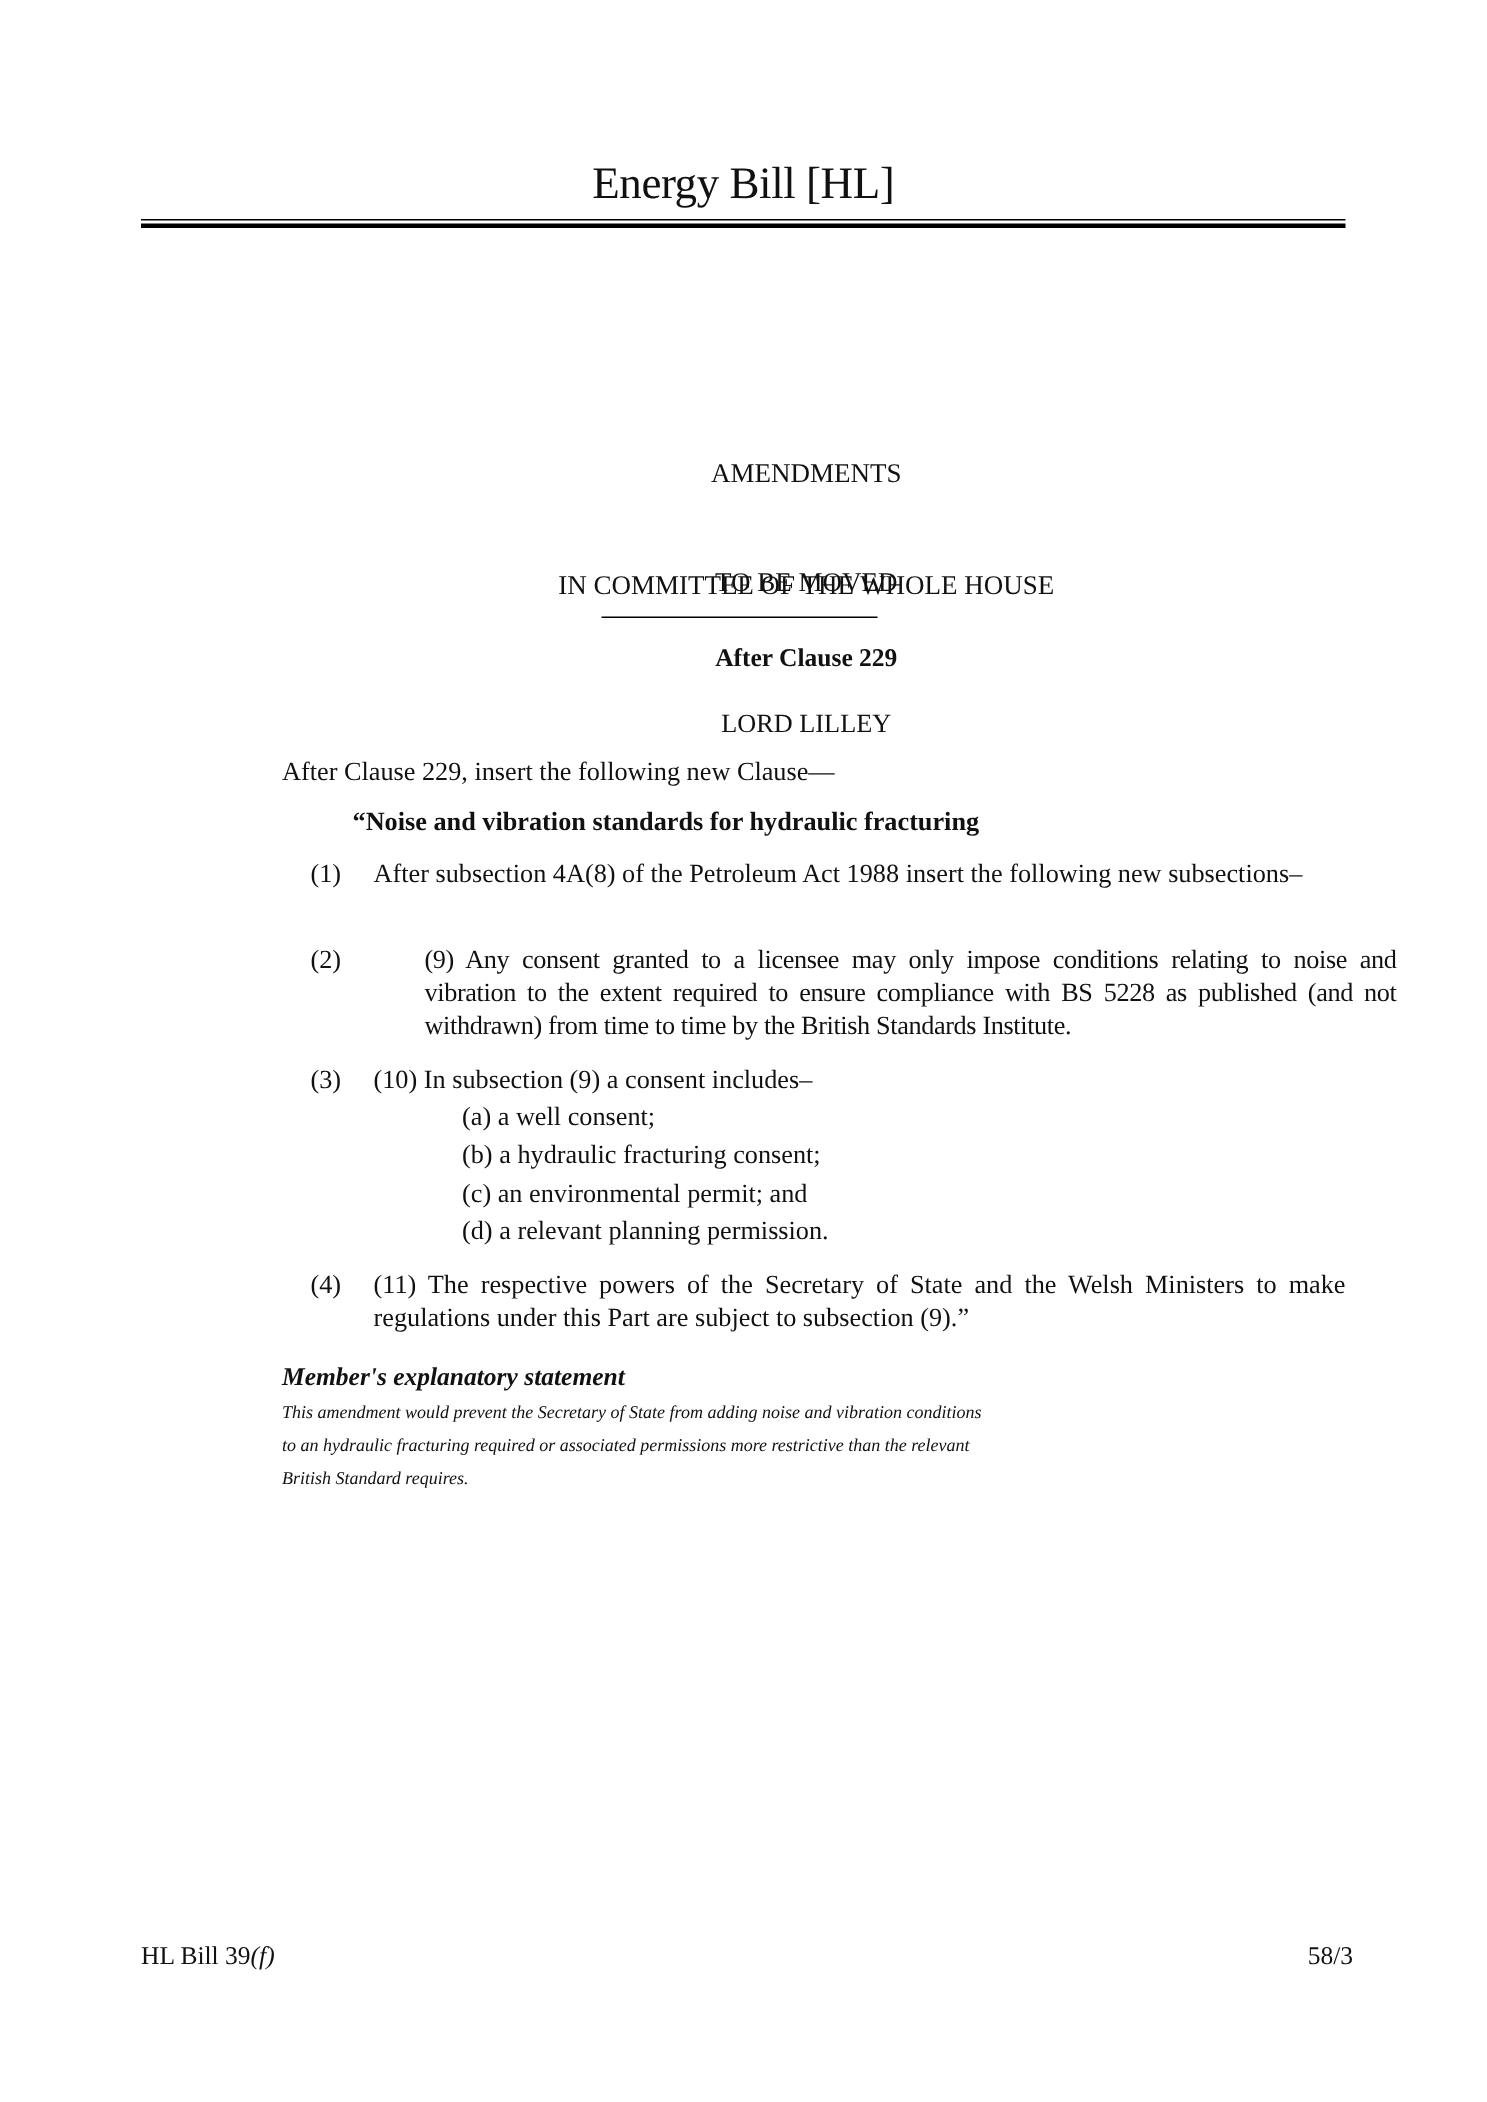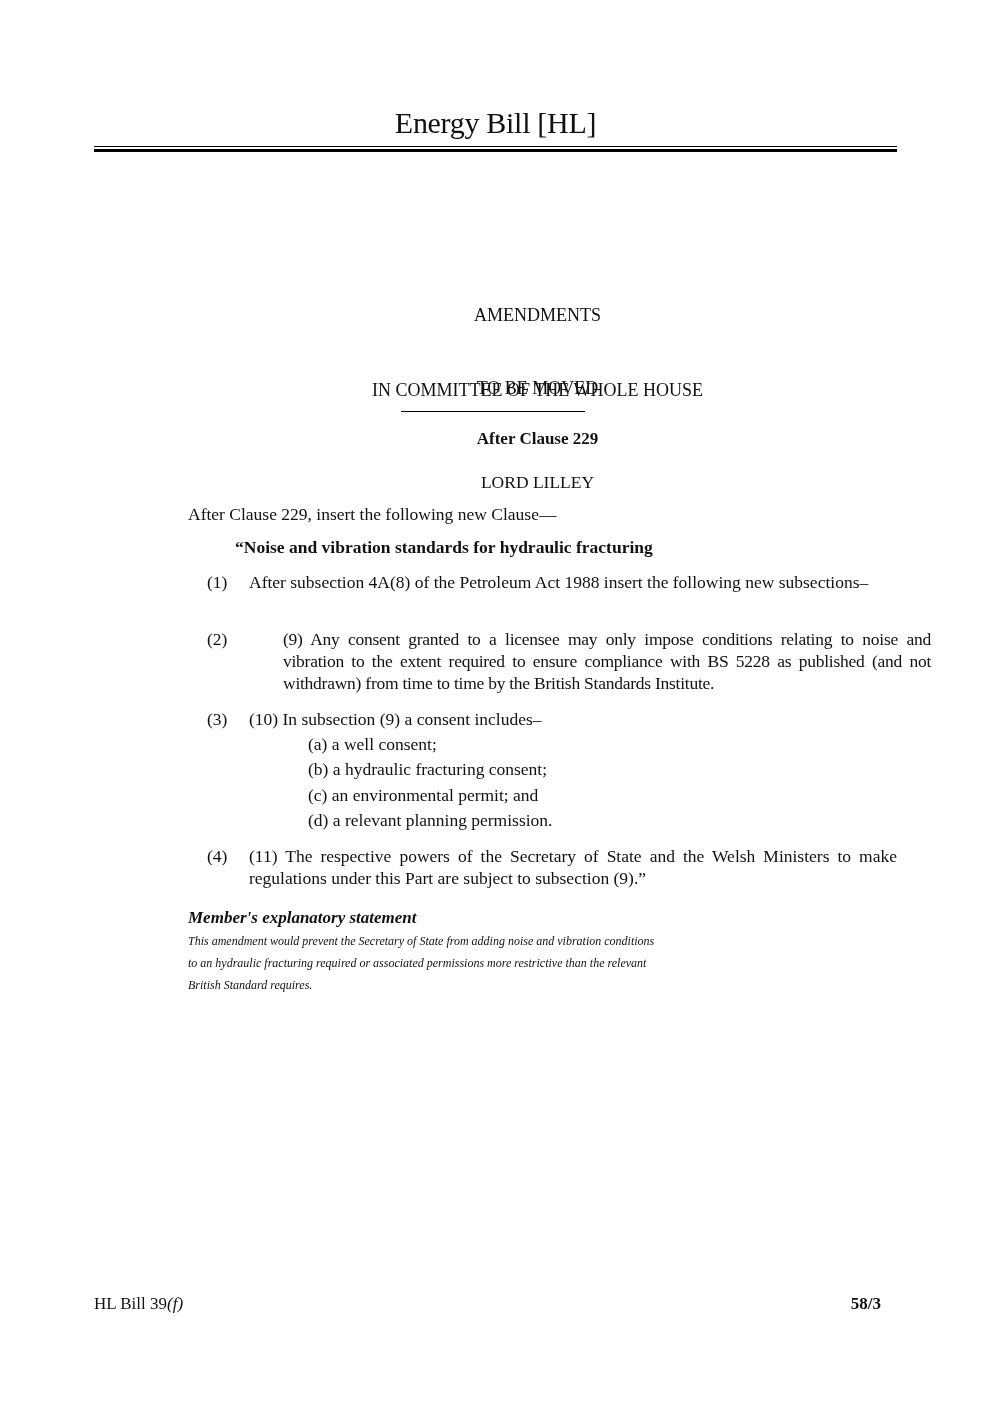--- a/index.html
+++ b/index.html
@@ -67,13 +67,13 @@
 <div class="abs stmt-head" style="top:908px;">Member's explanatory statement</div>
 <div class="abs stmt-body" style="top:930px;">
   <div>This amendment would prevent the Secretary of State from adding noise and vibration conditions</div>
   <div>to an hydraulic fracturing required or associated permissions more restrictive than the relevant</div>
   <div>British Standard requires.</div>
 </div>
 
 <div class="abs footer" style="left:94px;">
   <span>HL Bill 39</span><span style="font-style:italic;">(f)</span>
 </div>
-<div class="abs footer" style="right:110px;font-weight:bold;">58/3</div>
+<div class="abs footer" style="right:89px;">58/3</div>
 
 </body></html>

